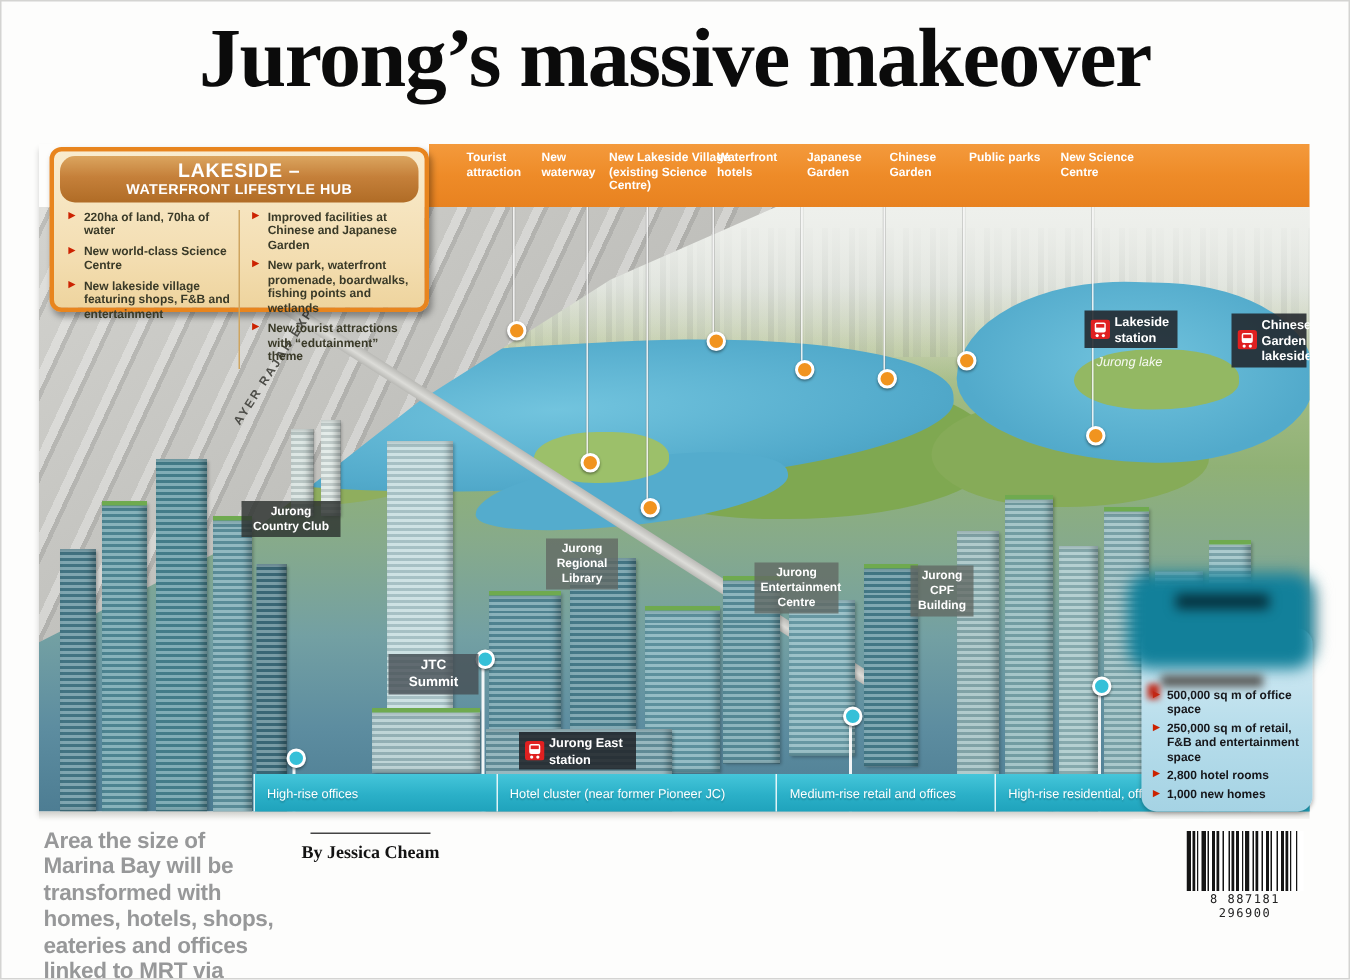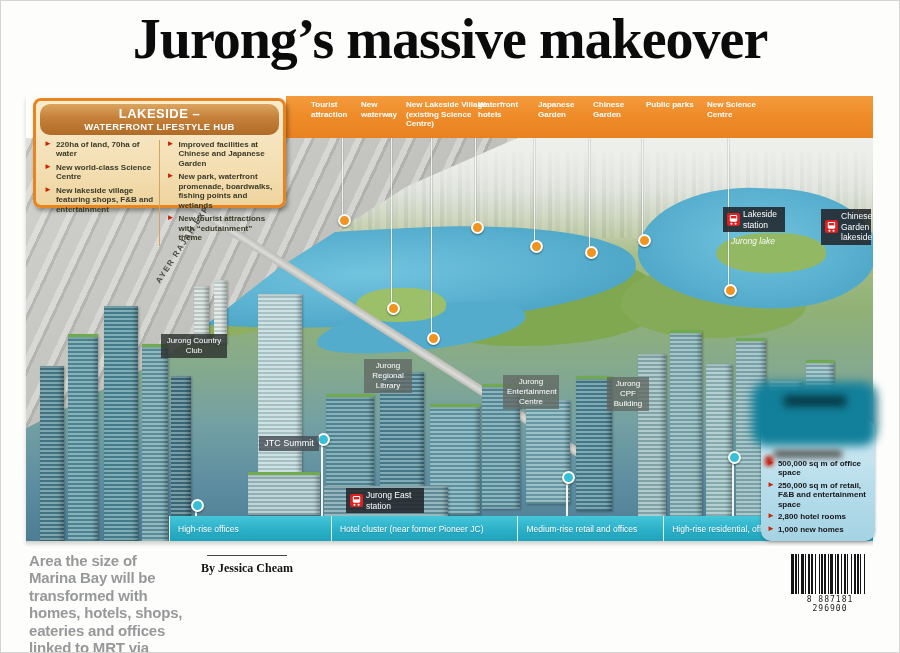--- a/index.html
+++ b/index.html
@@ -66,21 +66,21 @@
   .win{background-image:repeating-linear-gradient(180deg,rgba(255,255,255,.30) 0 2px,
        rgba(0,0,20,.10) 2px 4px);}
   .vline{position:absolute;top:0;width:1px;background:rgba(245,245,245,.9);z-index:8;
        box-shadow:0 0 0 .5px rgba(120,120,120,.35);}
   .vline2{position:absolute;width:2px;background:rgba(255,255,255,.92);z-index:8;}
   .odot{position:absolute;width:9px;height:9px;border-radius:50%;background:#f1941f;
        border:2px solid #fff;box-shadow:0 1px 2px rgba(0,0,0,.45);z-index:9;}
   .cdot{position:absolute;width:9px;height:9px;border-radius:50%;background:#35c0d8;
        border:2px solid #fff;box-shadow:0 1px 2px rgba(0,0,0,.45);z-index:9;}
   
-  .maplabel{position:absolute;color:#fff;font-size:8px;font-weight:normal;line-height:1.25;
+  .maplabel{position:absolute;color:#fff;font-size:8px;font-weight:bold;line-height:1.25;
        padding:2px 4px;z-index:11;box-sizing:border-box;}
   .dark{background:rgba(45,50,48,.82);text-align:center;}
   .gray{background:rgba(98,104,99,.78);text-align:center;}
   .station{background:rgba(33,38,43,.88);display:flex;align-items:center;gap:3px;
        font-size:8.5px;text-align:left;}
   .mrt{flex:none;width:13px;height:13px;display:block;}
   .lbl-cc{left:135px;top:196px;width:66px;}
   .lbl-lib{left:338px;top:221px;width:48px;}
   .lbl-jtc{left:233px;top:298px;width:60px;font-size:9px;background:rgba(70,78,84,.80);text-align:center;}
   .lbl-east{left:320px;top:350px;width:78px;}

